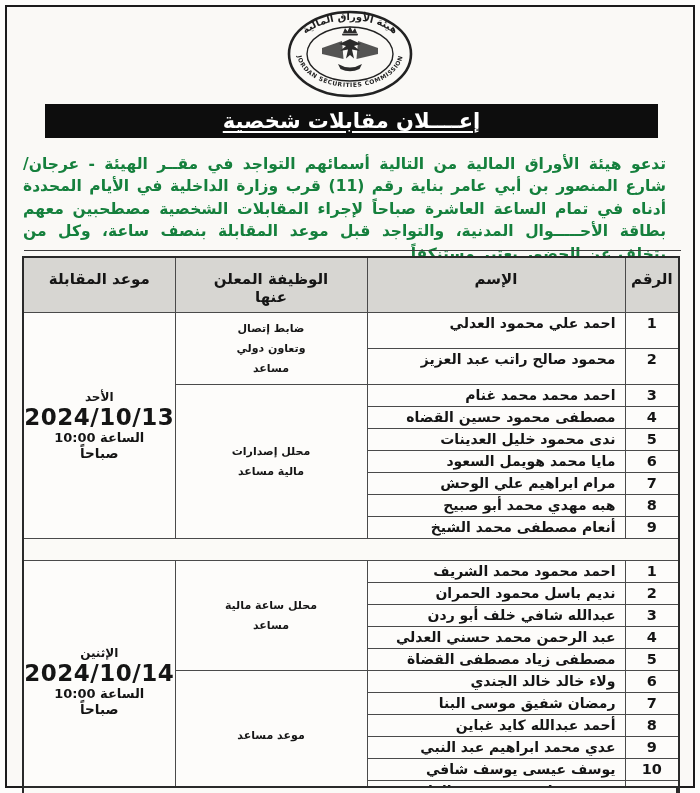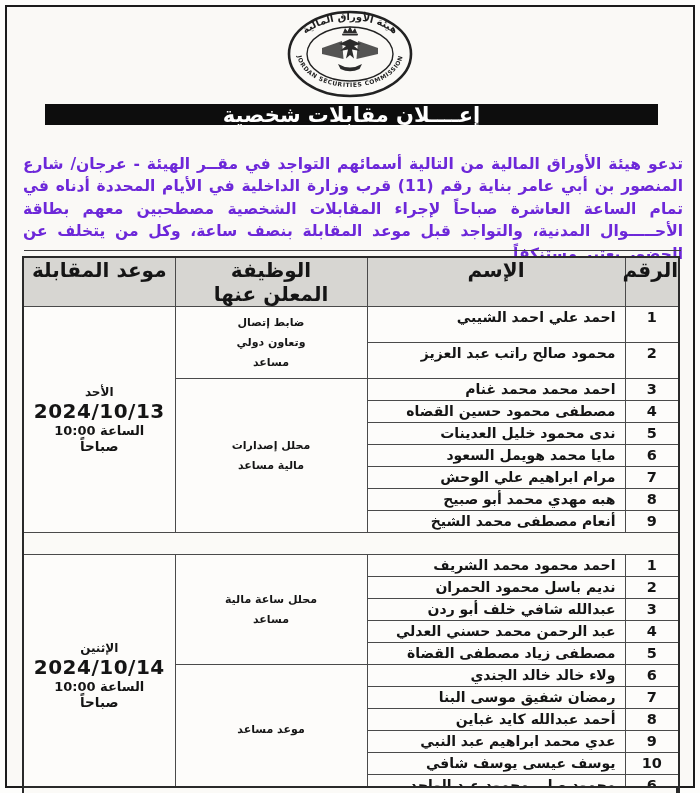--- a/index.html
+++ b/index.html
@@ -12,57 +12,57 @@
   .page{position:relative;width:700px;height:793px;background:#fdfdfb;}
   .frame{
     position:absolute;inset:5px;
     border:2.5px solid #1b1b1b;
     background:#faf9f6;
   }
   
   .seal{position:absolute;top:6px;left:50%;transform:translateX(-50%);}
   
   .title-bar{
-    position:absolute;top:104px;left:45px;right:42px;height:21px;
+    position:absolute;top:104px;left:45px;right:42px;height:34px;
     background:#0d0d0d;color:#ffffff;
     display:flex;align-items:center;justify-content:center;
   }
   .title-bar .t{
     font-size:21px;font-weight:bold;direction:rtl;
     text-decoration:underline;text-underline-offset:3px;
     letter-spacing:.5px;
   }
   
   .intro{
-    position:absolute;top:137px;right:17px;left:23px;
+    position:absolute;top:137px;right:34px;left:23px;
     direction:rtl;text-align:justify;text-align-last:right;
     font-size:15.5px;font-weight:bold;line-height:22.5px;
-    color:#6d28d9;word-spacing:1px;
+    color:#15803d;word-spacing:1px;
   }
   
   .top-rule{position:absolute;top:250px;left:24px;right:19px;border-top:1.5px solid #3c3c3c;}
   .table-wrap{position:absolute;top:256px;left:22px;width:656px;}
   table{
     width:656px;border-collapse:collapse;direction:rtl;table-layout:fixed;
     border:2px solid #2a2a2a;background:#fdfcfa;
   }
   th,td{border:1.5px solid #4a4a4a;font-weight:bold;padding:0;}
   thead th{
-    background:#d7d6d2;height:42px;font-size:20px;
-    vertical-align:top;padding-top:0;margin-top:24px;
+    background:#d7d6d2;height:42px;font-size:15px;
+    vertical-align:top;padding-top:12px;margin-top:24px;
   }
   th .wrapnarrow{display:inline-block;width:118px;}
   tbody tr{height:22px;}
   tbody tr.tall{height:36px;}
   td.num{text-align:center;font-size:14.5px;vertical-align:top;padding-top:2px;}
   td.name{text-align:right;padding-right:9px;font-size:14px;vertical-align:top;padding-top:2px;white-space:nowrap;overflow:hidden;}
   td.pos{text-align:center;vertical-align:middle;font-size:11px;line-height:20px;}
   td.date{text-align:center;vertical-align:middle;}
   td.date .day{font-size:12px;}
-  td.date .dnum{font-size:20px;letter-spacing:.5px;}
+  td.date .dnum{font-size:23px;letter-spacing:.5px;}
   td.date .time{font-size:13px;}
   td.date .period{font-size:13.5px;}
   tr.sep td{height:14px;background:#fbfaf7;}
   .next-section{
     position:absolute;left:22px;width:652px;top:786px;height:8px;
     border:2px solid #2a2a2a;border-bottom:none;background:#fbfaf7;
   }
 </style>
 </head>
 <body>
@@ -115,21 +115,21 @@
         <tr>
           <th>الرقم</th>
           <th>الإسم</th>
           <th><span class="wrapnarrow">الوظيفة المعلن عنها</span></th>
           <th>موعد المقابلة</th>
         </tr>
       </thead>
       <tbody>
           <tr class="tall">
             <td class="num">1</td>
-            <td class="name">احمد علي احمد الشيبي</td>
+            <td class="name">احمد علي محمود العدلي</td>
             <td class="pos" rowspan="2">
               <div>ضابط إتصال</div>
               <div>وتعاون دولي</div>
               <div>مساعد</div>
             </td>
             <td class="date" rowspan="9">
               <div class="day">الأحد</div>
               <div class="dnum" dir="ltr">2024/10/13</div>
               <div class="time">الساعة 10:00</div>
               <div class="period">صباحاً</div>

